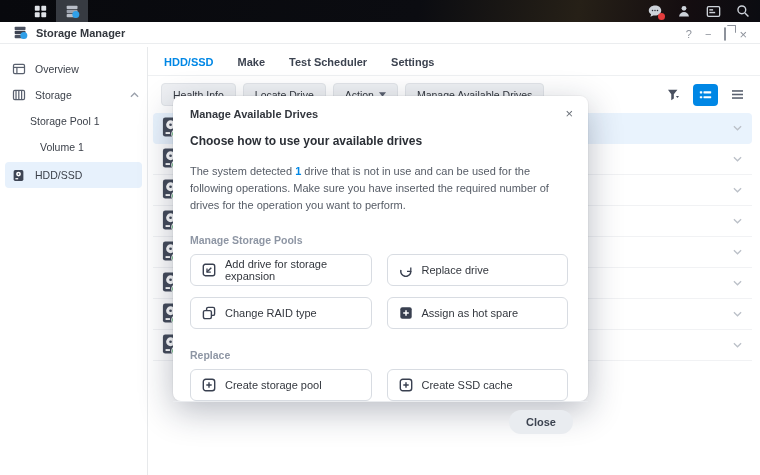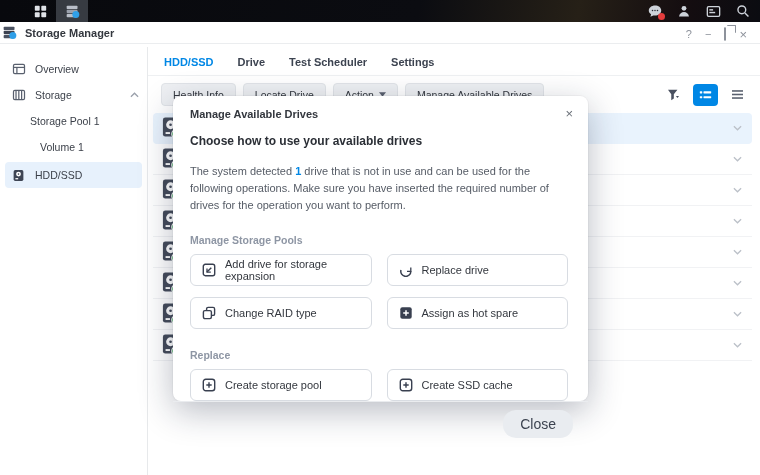--- a/index.html
+++ b/index.html
@@ -11,21 +11,21 @@
     background:linear-gradient(100deg,#08090d 0%,#0b0c11 55%,#262017 76%,#140d10 90%,#0b0c11 100%); }
   .tb-left { display:flex; align-items:center; height:100%; padding-left:24px; }
   .tb-app { width:32px; height:22px; display:flex; align-items:center; justify-content:center; cursor:pointer; }
   .tb-app.active { background:#373b42; }
   .tb-right { position:absolute; right:10px; top:0; height:22px; display:flex; gap:15px; align-items:center; }
   .tb-ic { position:relative; display:flex; align-items:center; cursor:pointer; }
   .badge { position:absolute; right:-3px; bottom:-2px; width:7px; height:7px; border-radius:50%; background:#e23c3c; }
 
   
   .titlebar { position:absolute; top:22px; left:0; right:0; height:22px; background:#fff;
-    border-bottom:1px solid #ebedef; display:flex; align-items:center; padding-left:2px; }
+    border-bottom:1px solid #ebedef; display:flex; align-items:center; padding-left:13px; }
   .titlebar .t-ic { margin-right:8px; display:flex; }
   .title { font-size:11px; font-weight:bold; color:#33373e; }
   .win-controls { position:absolute; right:13px; top:0; height:25px; display:flex; gap:13px; align-items:center;
     color:#8d929b; font-size:11px; }
   .wc { cursor:pointer; line-height:1; }
   .restore-box { width:9px; height:8px; border:1.2px solid #8d929b; border-radius:1px; position:relative; }
   .restore-box:before { content:""; position:absolute; left:2px; top:-3px; width:8px; height:7px;
     border:1.2px solid #8d929b; border-bottom:none; border-left:none; border-radius:1px; }
 
   
@@ -73,22 +73,22 @@
   .dlg-body { padding:2px 20px 0 17px; flex:1; }
   .dlg-body h3 { font-size:12px; font-weight:bold; color:#2b2f36; margin:6px 0 8px; }
   .dlg-body p { font-size:11px; color:#565c66; line-height:1.55; margin:15px 0 8px; }
   .count { color:#0087e5; font-weight:bold; }
   .sec-label { font-size:10.5px; font-weight:bold; color:#8e96a4; margin:20px 0 8px; }
   .opt-grid { display:grid; grid-template-columns:1fr 1fr; gap:11px 15px; }
   .opt { display:flex; align-items:center; gap:9px; border:1px solid #d8dce2; border-radius:6px;
     height:32px; padding:0 11px; font-size:11px; color:#33373e; background:#fff; cursor:pointer; }
   .opt .o-ic { display:flex; flex-shrink:0; }
   .dlg-foot { border-top:1px solid #eaecef; padding:8px 15px; display:flex; justify-content:flex-end; }
-  .close-btn { background:#e9ecf0; border:none; border-radius:13px; padding:6px 17px; font-size:14px;
-    color:#3c4350; cursor:pointer; font-family:inherit; }
+  .close-btn { background:#e9ecf0; border:none; border-radius:13px; padding:6px 17px; font-size:11px;
+    color:#3c4350; cursor:pointer; font-family:inherit;font-weight:bold; }
 </style>
 </head>
 <body>
 
 <div class="taskbar">
   <div class="tb-left">
     <div class="tb-app">
       <span style="display:flex">
         <svg width="13" height="13" viewBox="0 0 16 16" fill="#dfe2e7">
             <rect x="1" y="1" width="6" height="6" rx="1"></rect>
@@ -203,21 +203,21 @@
             <rect x="4.2" y="11.2" width="3.4" height="1.5" fill="#fff"></rect>
           </svg>
       </span>
       <span>HDD/SSD</span>
     </div>
   </div>
 
   <div class="main">
     <div class="tabs">
       <span class="tab active">HDD/SSD</span>
-      <span class="tab">Drive</span>
+      <span class="tab">Make</span>
       <span class="tab">Test Scheduler</span>
       <span class="tab">Settings</span>
     </div>
 
     <div class="toolbar">
       <span class="tbtn">
           <span>Health Info</span>
         </span>
       <span class="tbtn">
           <span>Locate Drive</span>

